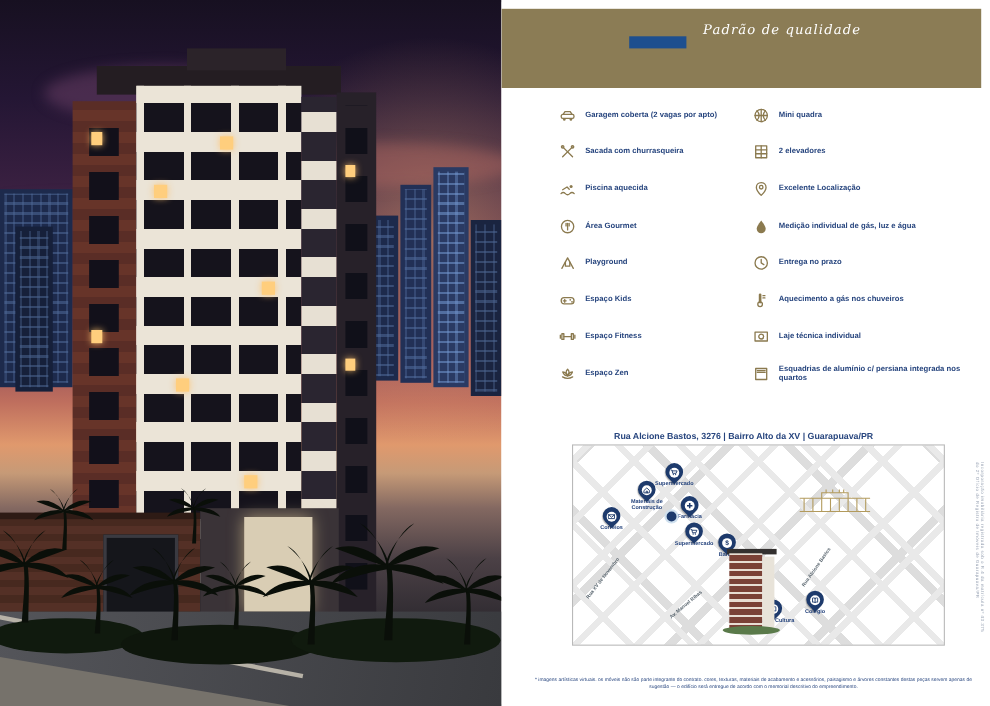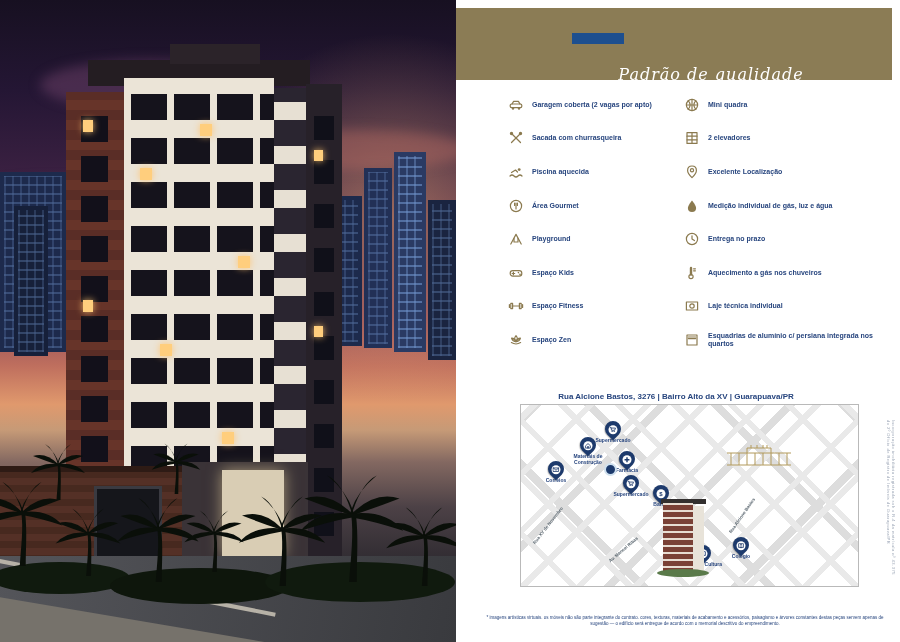--- a/index.html
+++ b/index.html
@@ -49,21 +49,21 @@
   .sidewalk{position:absolute;left:0;top:556px;width:456px;height:86px;
     clip-path:polygon(0 48%,58% 100%,0 100%);background:#76726b;}
   #palms{position:absolute;left:0;top:360px;width:456px;height:282px;}
 
   
   #page{position:absolute;left:456px;top:0;width:444px;height:642px;background:#ffffff;}
   .band{position:absolute;left:0;top:8px;width:436px;height:72px;background:#8b7c55;}
   .bandbar{position:absolute;left:116px;top:33px;width:52px;height:11px;background:#1d4f8f;}
   .script{font-family:"DejaVu Serif",serif;font-style:italic;color:#ffffff;}
   .bandtitle{position:absolute;left:140px;top:20px;width:230px;text-align:center;
-    font-size:16px;letter-spacing:1px;margin-top:45px;}
+    font-size:12px;letter-spacing:1px;}
 
   .col-amen{position:absolute;top:88px;}
   #amenL{left:52px;width:178px;}
   #amenR{left:228px;width:208px;}
   .row{display:flex;align-items:center;height:33.6px;}
   .ic{width:16px;height:16px;margin-right:8px;flex:0 0 16px;display:flex;align-items:center;justify-content:center;}
   .ic svg{width:16px;height:16px;}
   .ic svg *{stroke:#8b7a4f;fill:none;stroke-width:1.2;stroke-linecap:round;stroke-linejoin:round;}
   .ic svg .f{fill:#8b7a4f;stroke:none;}
   .lb{font-size:7px;font-weight:bold;color:#27457e;line-height:1.15;}

